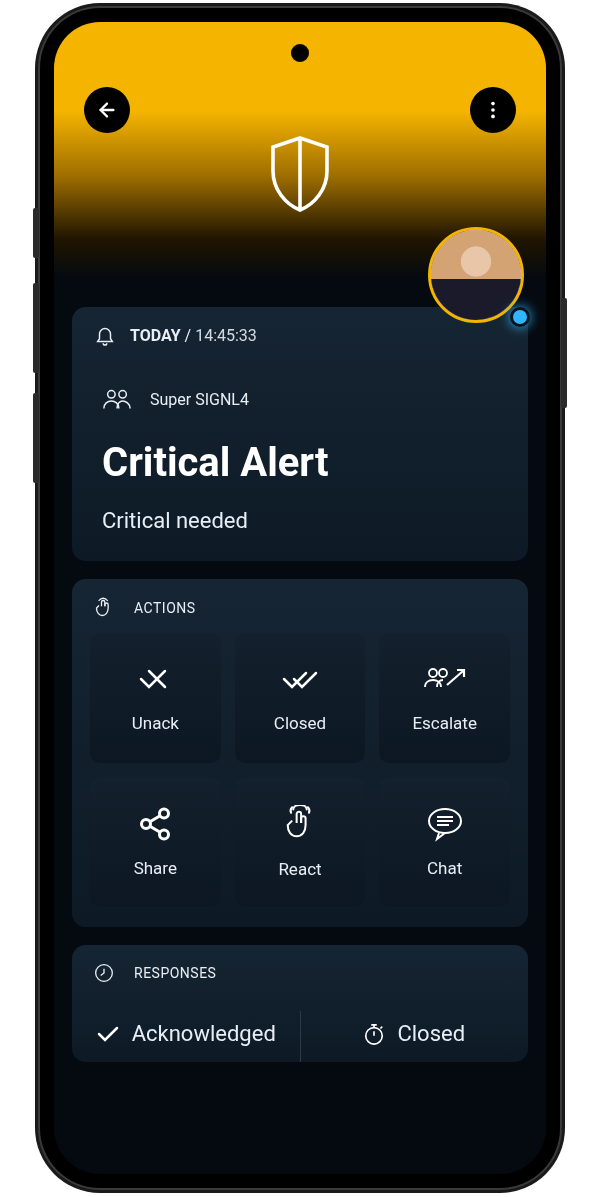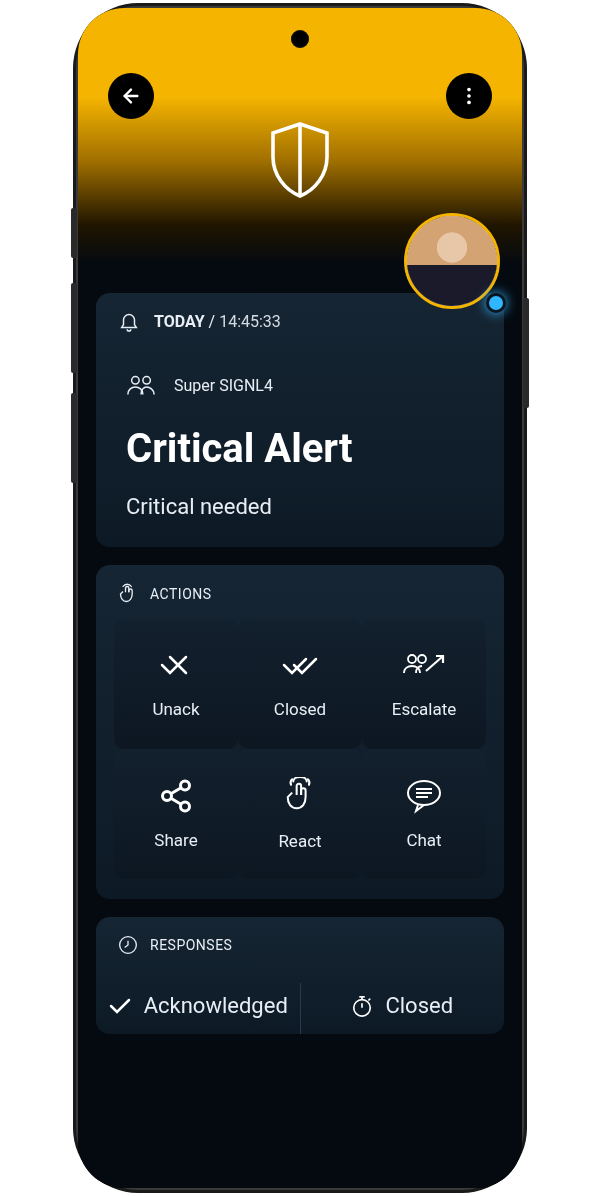--- a/index.html
+++ b/index.html
@@ -5,25 +5,26 @@
   * { box-sizing: border-box; margin: 0; padding: 0; }
   body {
     background: #fff;
     font-family: -apple-system, BlinkMacSystemFont, "Segoe UI", Roboto, Helvetica, Arial, sans-serif;
     width: 600px;
     height: 1197px;
     overflow: hidden;
   }
   .phone-frame {
     position: relative;
-    width: 444px;
+    width: 520px;
     height: 1180px;
     margin: 8px auto;
     background: #000;
     border-radius: 60px;
+    padding: 14px;
     box-shadow: 0 0 0 2px #3a3a3a, 0 0 0 5px #1a1a1a;
   }
   .side-btn {
     position: absolute;
     background: #2a2a2a;
     border-radius: 2px;
   }
   .side-btn.left1 { left: -7px; top: 200px; width: 6px; height: 50px; }
   .side-btn.left2 { left: -7px; top: 275px; width: 6px; height: 90px; }
   .side-btn.left3 { left: -7px; top: 385px; width: 6px; height: 90px; }
@@ -118,21 +119,21 @@
   .card {
     background: linear-gradient(180deg, #162533 0%, #0d1a26 100%);
     border-radius: 14px;
     margin-top: 18px;
     position: relative;
   }
   .card.alert { padding: 0 0 28px 0; margin-top: 30px; }
   .card-hdr {
     display: flex;
     align-items: center;
-    gap: 12px;
+    gap: 20px;
     padding: 18px 22px 14px;
     font-size: 14px;
     color: #e8eef5;
     letter-spacing: 0.5px;
   }
   .today-row {
     display: flex;
     align-items: center;
     gap: 14px;
     padding: 16px 22px 10px;
@@ -141,20 +142,21 @@
   }
   .today-row .bold { font-weight: 700; }
   .today-row .time { opacity: 0.9; }
   .alert-body { padding: 30px 30px 0 30px; }
   .group-row { display:flex; align-items:center; gap:18px; color:#e8eef5; font-size:16px; margin-bottom:28px; }
   .title { color:#fff; font-size:40px; font-weight:700; margin-bottom:22px; }
   .msg { color:#e8eef5; font-size:22px; font-weight:400; }
   .actions-grid {
     display:grid;
     grid-template-columns: repeat(3,1fr);
+    gap:14px;
     padding: 0 18px 20px;
   }
   .action-tile {
     background: linear-gradient(180deg,#13202d 0%, #0c1722 100%);
     border-radius:10px;
     height:130px;
     display:flex;
     flex-direction:column;
     align-items:center;
     justify-content:center;

